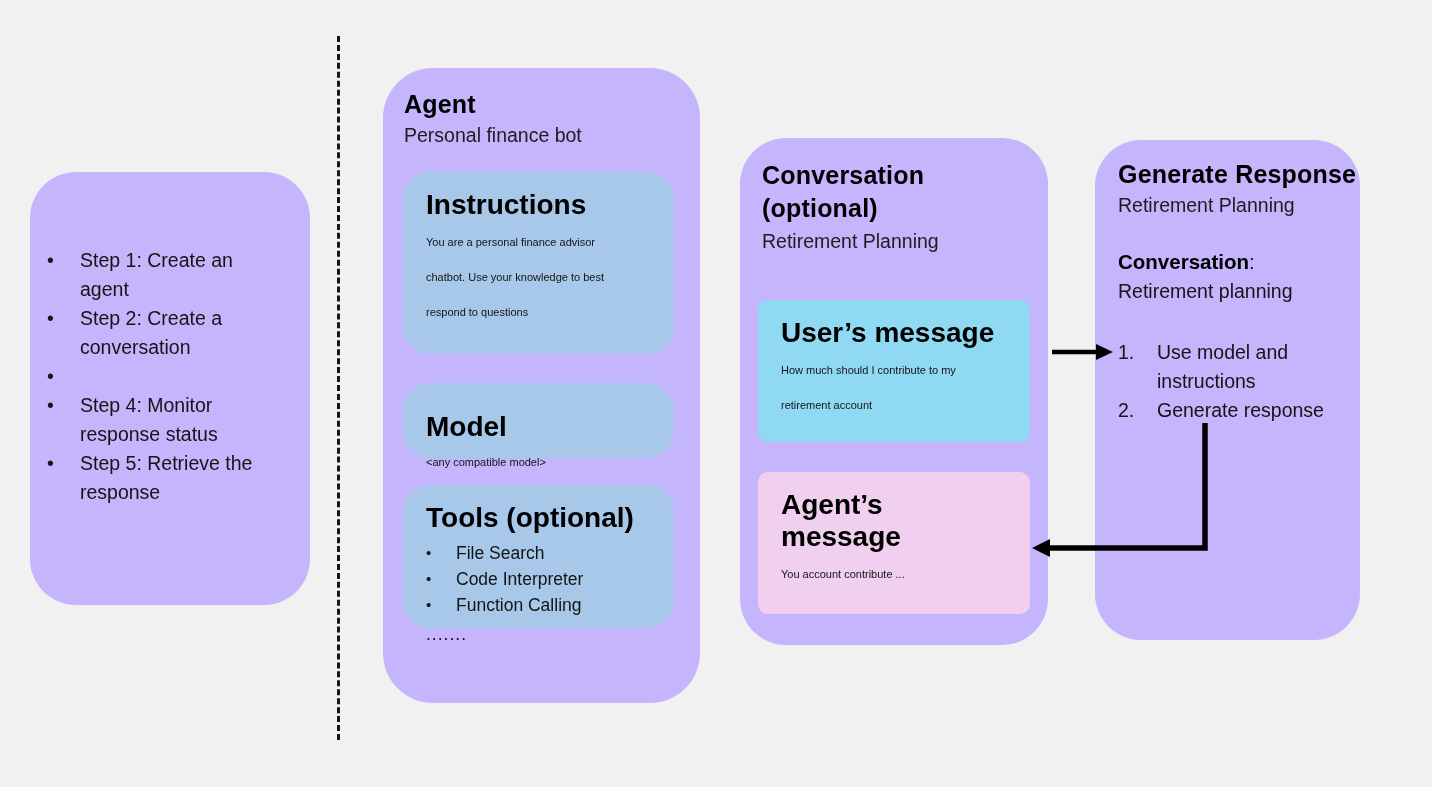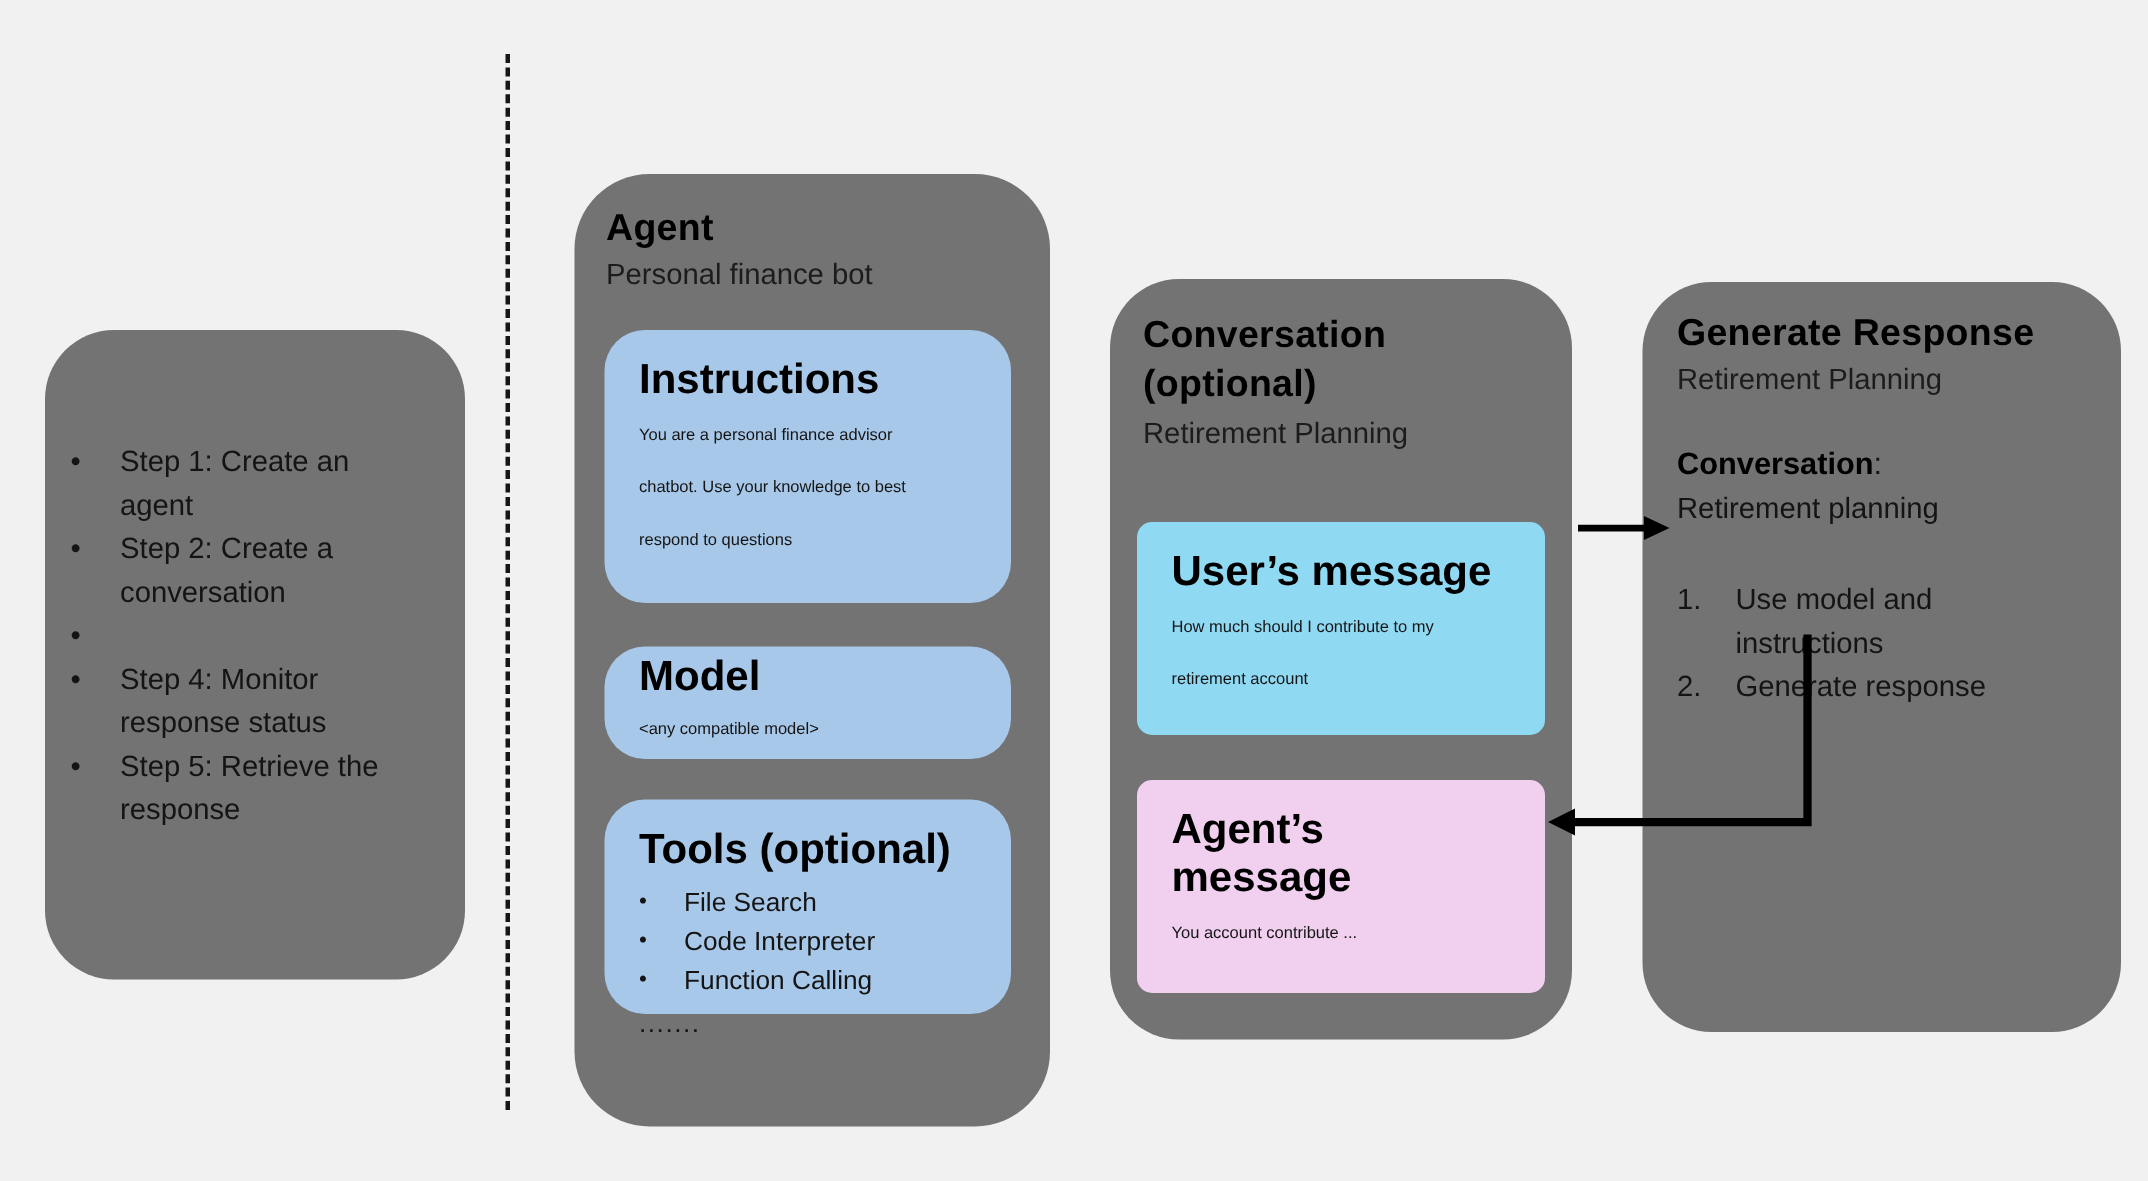--- a/index.html
+++ b/index.html
@@ -6,23 +6,22 @@
   html, body { width: 1432px; height: 787px; }
   body {
     position: relative;
     background: #F1F1F1;
     font-family: "Liberation Sans", sans-serif;
     color: #141414;
     overflow: hidden;
   }
   .panel {
     position: absolute;
-    background: #737373;
+    background: #c4b5fd;
     border-radius: 46px;
-    margin-top: 48px;
   }
 
   
   #left-panel { left: 30px; top: 172px; width: 280px; height: 433px; }
   #left-panel ul { position: absolute; left: 17px; top: 74px; width: 245px; list-style: none; }
   #left-panel li { display: flex; font-size: 19.5px; line-height: 29px; }
   #left-panel .bullet { width: 33px; flex: 0 0 33px; text-align: left; }
   #left-panel .step-text { max-width: 178px; }
 
   
@@ -38,42 +37,42 @@
   #agent-panel .panel-head { position: absolute; left: 21px; top: 22px; }
 
   .bluebox {
     position: absolute; left: 20px; width: 271px;
     background: #A8C8E9; border-radius: 27px; padding: 17px 23px;
   }
   .box-title { font-size: 28px; font-weight: bold; color: #000; }
   .box-body { font-size: 11px; line-height: 35px; margin-top: 4px; }
   #instructions-box { top: 104px; height: 182px; }
   #instructions-box .box-body { max-width: 200px; }
-  #model-box { top: 315px; height: 75px; padding-top: 4px; }
+  #model-box { top: 315px; height: 75px; padding-top: 28px; }
   #model-box .box-body { margin-top: 2px; }
   #tools-box { top: 417px; height: 143px; }
   #tools-box ul { list-style: none; margin-top: 6px; }
   #tools-box li { display: flex; font-size: 17.5px; line-height: 26px; }
   #tools-box .bullet { width: 30px; flex: 0 0 30px; font-size: 15px; }
   #tools-box .ellipsis { font-size: 17.5px; letter-spacing: 1px; margin-top: 6px; }
 
   
   #conversation-panel { left: 740px; top: 138px; width: 308px; height: 507px; }
   #conversation-panel .panel-head { position: absolute; left: 22px; top: 21px; }
   #conversation-panel .panel-title { line-height: 33px; }
   .msgbox {
     position: absolute; left: 18px; width: 272px; height: 142px;
     border-radius: 10px; padding: 17px 23px;
   }
   #user-msg { top: 162px; background: #90D9F3; }
   #user-msg .box-body { max-width: 188px; }
   #agent-msg { top: 334px; background: #F0D0EE; }
 
   
-  #generate-panel { left: 1095px; top: 140px; width: 319px; height: 500px; }
+  #generate-panel { left: 1095px; top: 140px; width: 265px; height: 500px; }
   #generate-panel .panel-head { position: absolute; left: 23px; top: 20px; }
   #generate-panel .conv-line { position: absolute; left: 23px; top: 110px; font-size: 20.5px; }
   #generate-panel .conv-label { font-weight: bold; color: #000; }
   #generate-panel .conv-value { position: absolute; left: 23px; top: 140px; font-size: 19.5px; }
   #generate-panel ol { position: absolute; left: 23px; top: 198px; list-style: none; }
   #generate-panel li { display: flex; font-size: 19.5px; line-height: 29px; }
   #generate-panel .num { width: 39px; flex: 0 0 39px; }
   #generate-panel .li-text { max-width: 182px; }
 
   

